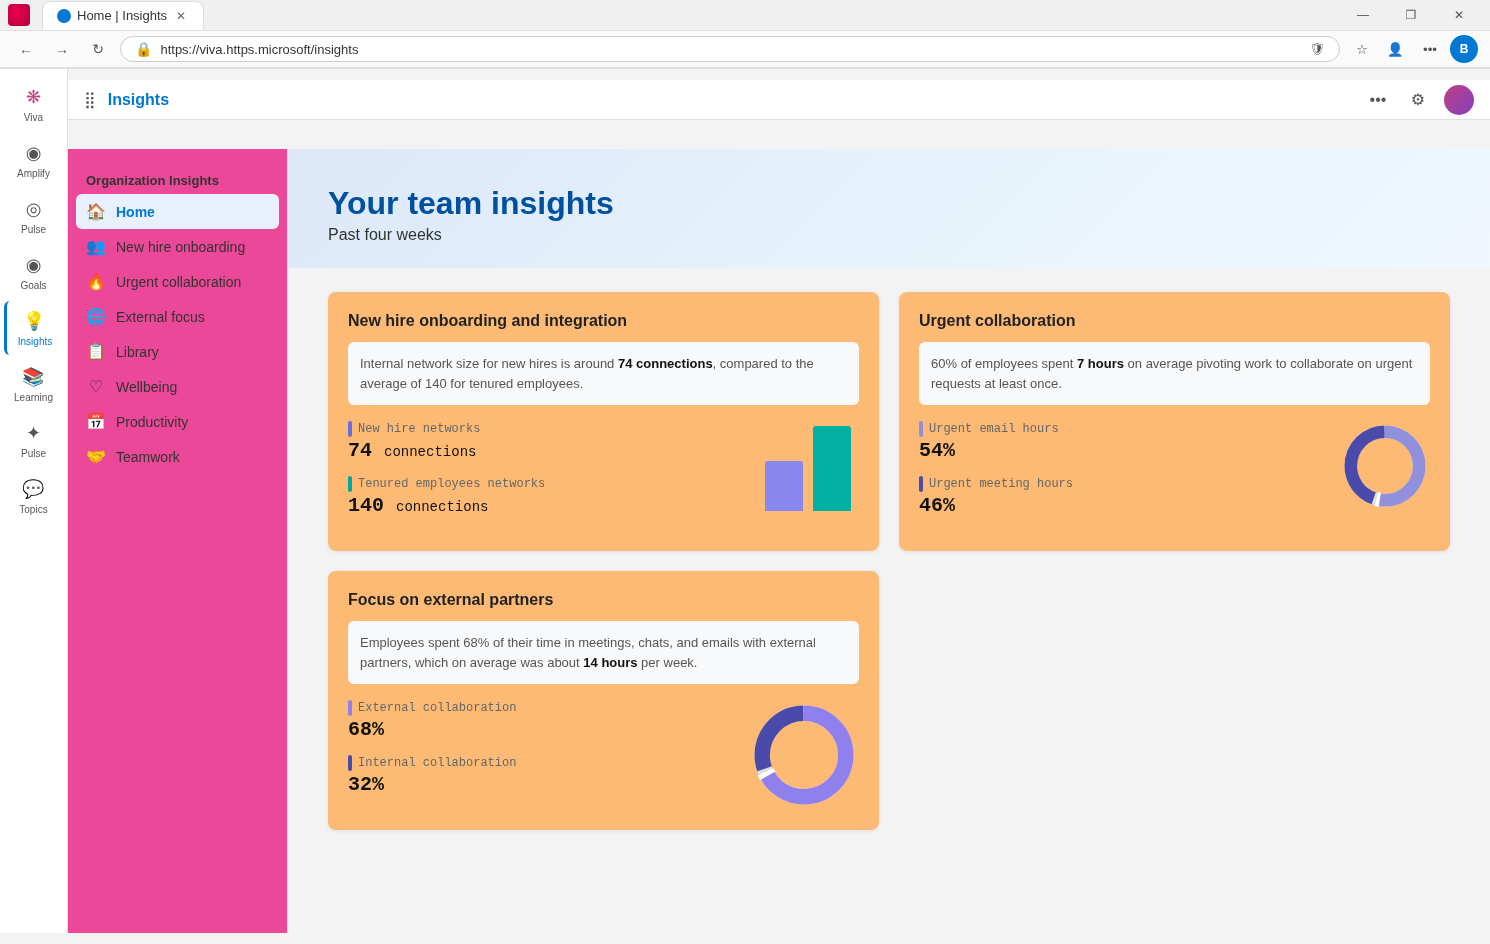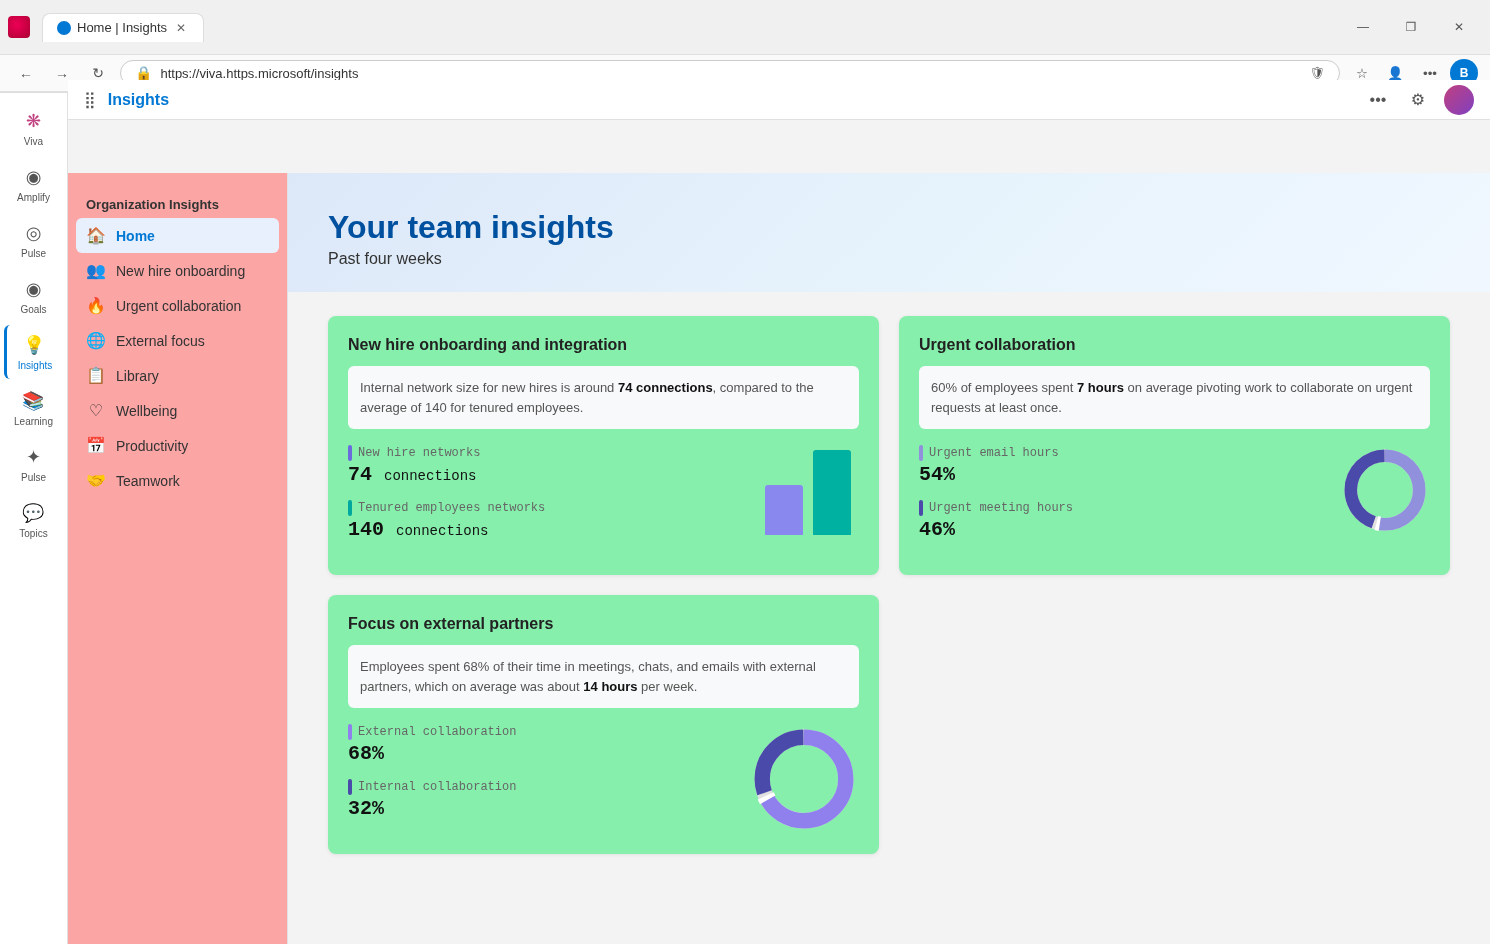--- a/index.html
+++ b/index.html
@@ -186,21 +186,21 @@
     .user-avatar {
       width: 30px; height: 30px;
       border-radius: 50%;
       background: linear-gradient(135deg, #c04080, #8040c0);
       cursor: pointer;
     }
 
     
     .left-nav {
       width: 220px;
-      background: #fca5a5;
+      background: #ec4899;
       padding: 16px 8px;
       border-right: 1px solid #e0e0e0;
       margin-top: 40px;
       overflow-y: auto;
     }
     .nav-section-title {
       font-size: 13px;
       font-weight: 600;
       color: #333;
       padding: 8px 10px 6px;
@@ -255,21 +255,21 @@
       background: #f3f3f3;
     }
 
     .cards-grid {
       display: grid;
       grid-template-columns: 1fr 1fr;
       gap: 20px;
     }
 
     .card {
-      background: #86efac;
+      background: #fdba74;
       border-radius: 8px;
       padding: 20px;
       box-shadow: 0 1px 4px rgba(0,0,0,0.08);
     }
     .card-title {
       font-size: 16px;
       font-weight: 600;
       color: #222;
       margin-bottom: 12px;
     }
@@ -327,21 +327,21 @@
     }
     .donut-container svg {
       width: 100%;
       height: 100%;
     }
 
     
     .titlebar-row {
       display: flex;
       align-items: center;
-      padding: 12px 8px;
+      padding: 0 8px;
       gap: 8px;
     }
     .titlebar-logo {
       width: 22px; height: 22px;
       background: radial-gradient(circle at 40% 40%, #e05, #a03);
       border-radius: 4px;
       margin-right: 4px;
     }
   </style>
 </head>

